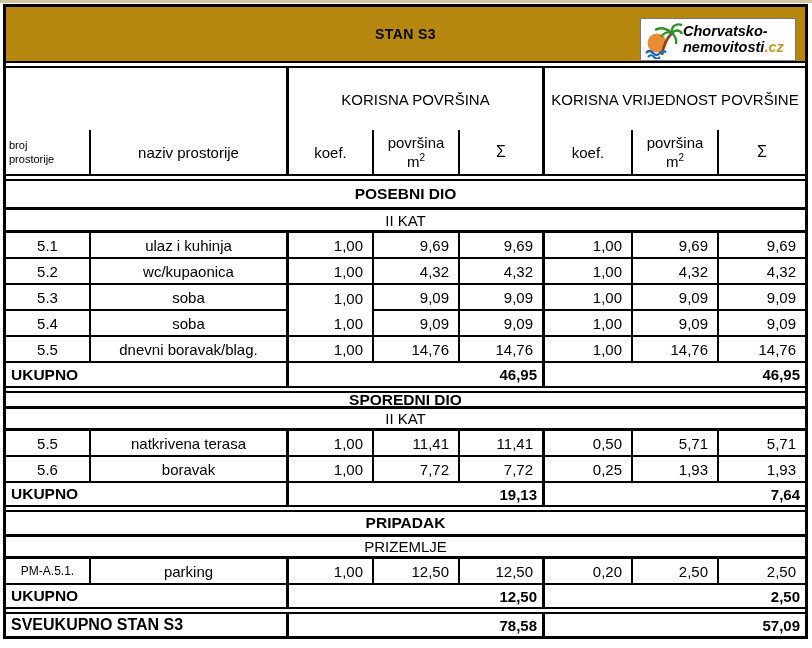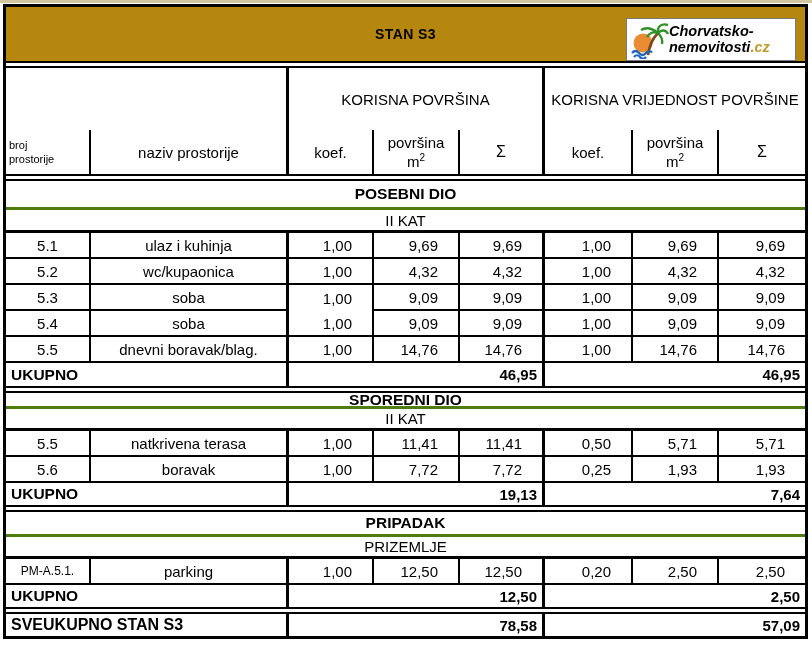--- a/index.html
+++ b/index.html
@@ -26,21 +26,21 @@
   .title-bar{
     position:relative;
     height:54px;
     background:var(--gold);
     display:flex;align-items:center;justify-content:center;
   }
   .title-text{font-weight:bold;font-size:14px;letter-spacing:.4px;}
   .logo{
     position:absolute;
     right:9px;top:11px;
-    width:170px;height:43px;
+    width:156px;height:43px;
     background:#fff;
     border:1px solid #7a7a7a;
     box-sizing:border-box;
     display:flex;align-items:center;
     padding:1px 2px;
     z-index:2;
   }
   .logo-icon{flex:0 0 40px;height:38px;}
   .logo-text{font-weight:bold;font-style:italic;font-size:14.5px;line-height:1.08;white-space:nowrap;}
   .logo-text .dot{color:#E8832E;}
@@ -73,21 +73,21 @@
     justify-content:flex-start;
     text-align:left;
     padding-left:3px;
     line-height:1.3;
   }
   .hc-stack{display:flex;flex-direction:column;align-items:center;line-height:1.15;}
   .hc-stack sup{font-size:10px;}
   .sigma{font-size:16px;}
   
   .sec-title{
-    height:29px;border-bottom:3px solid #4d7c0f;box-sizing:border-box;
+    height:29px;border-bottom:3px solid #000000;box-sizing:border-box;
     display:flex;align-items:center;justify-content:center;
     font-weight:bold;font-size:15.5px;
   }
   .sec-title.compact{height:16px;}
   .sec-title.compact2{height:25px;}
   .floor{
     height:23px;border-bottom:3px solid #000;box-sizing:border-box;
     display:flex;align-items:center;justify-content:center;
     font-size:15px;
   }
@@ -97,21 +97,21 @@
   .c{
     box-sizing:border-box;
     display:flex;align-items:center;
     font-size:15px;
     border-right:2px solid #000;
     border-bottom:2px solid #000;
   }
   .c-id{justify-content:center;}
   .c-id.small{font-size:12px;}
   .c-name{justify-content:center;border-right:3px solid #000;}
-  .c-num{justify-content:flex-end;padding-right:20px;}
+  .c-num{justify-content:flex-end;padding-right:9px;}
   .c.brx3{border-right:3px solid #000;}
   .c.brx0{border-right:none;}
   .c.no-bb{border-bottom:none;}
   
   .total-row{height:23px;}
   .total-row.compact{height:22px;}
   .t1{grid-column:1/3;justify-content:flex-start;padding-left:5px;font-weight:bold;font-size:15.5px;border-right:3px solid #000;border-bottom:none;}
   .t2{grid-column:3/6;justify-content:flex-end;padding-right:5px;font-weight:bold;border-right:3px solid #000;border-bottom:none;}
   .t3{grid-column:6/9;justify-content:flex-end;padding-right:5px;font-weight:bold;border-right:none;border-bottom:none;}
   .grand-row{height:22px;}

